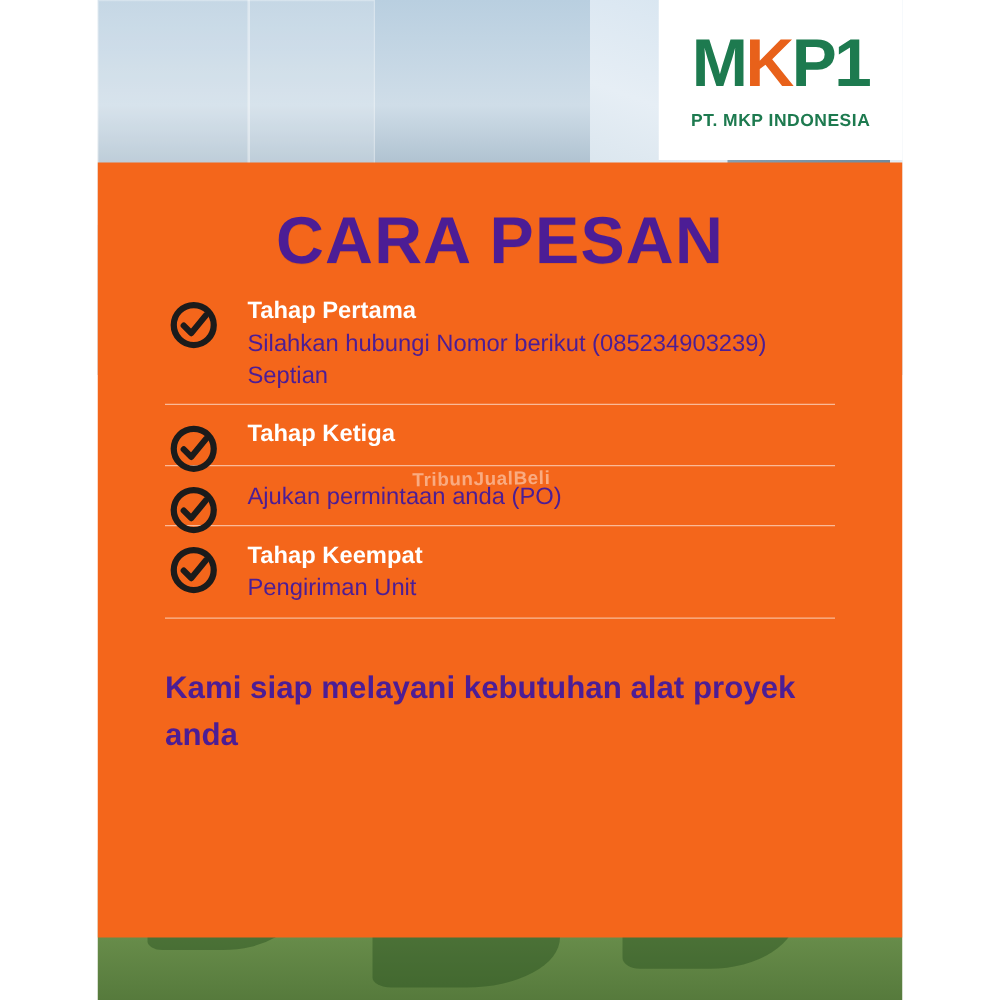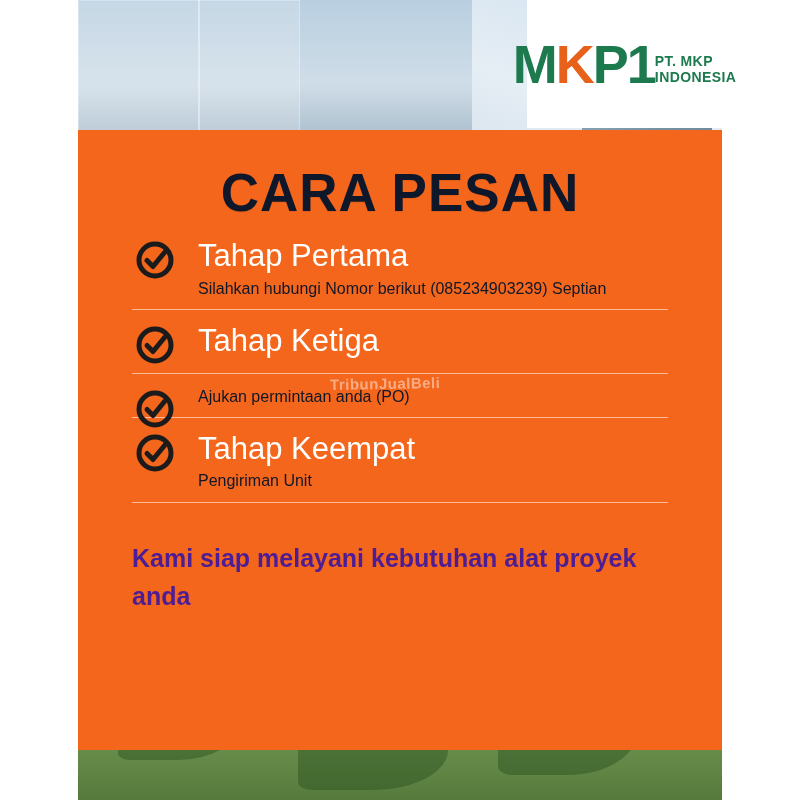--- a/index.html
+++ b/index.html
@@ -108,21 +108,21 @@
   
   .logo-card {
     position: absolute;
     right: 78px;
     top: 0;
     width: 195px;
     height: 128px;
     background: #ffffff;
     z-index: 6;
     display: flex;
-    flex-direction: row;
+    flex-direction: column;
     align-items: center;
     justify-content: center;
   }
   .logo-mark {
     font-size: 54px;
     font-weight: bold;
     letter-spacing: -2px;
     line-height: 1;
     color: #1d7a4f;
     position: relative;
@@ -142,21 +142,21 @@
     left: 78px;
     top: 130px;
     width: 644px;
     height: 620px;
     background: #f4661b;
     z-index: 4;
   }
 
   .title {
     text-align: center;
-    color: #0f172a;
+    color: #4c1d95;
     font-size: 53px;
     font-weight: bold;
     letter-spacing: 1px;
     margin: 32px 0 10px 0;
     text-shadow: 0 1px 0 rgba(0,0,0,0.07);
   }
 
   .steps {
     margin: 14px 54px 0 54px;
   }
@@ -169,28 +169,28 @@
   .step:last-of-type { }
   .check-icon {
     position: absolute;
     left: 4px;
     top: 4px;
     width: 38px;
     height: 38px;
   }
   .step-title {
     color: #ffffff;
-    font-size: 31px;
-    font-weight: normal;
+    font-size: 19px;
+    font-weight: bold;
     line-height: 1.25;
     margin: 0 0 2px 0;
   }
   .step-desc {
-    color: #0f172a;
-    font-size: 16px;
+    color: #4c1d95;
+    font-size: 19px;
     line-height: 1.32;
     margin: 0;
     font-weight: 400;
   }
 
   .footer-note {
     margin: 36px 54px 0 54px;
     color: #4c1d95;
     font-size: 25px;
     font-weight: bold;

